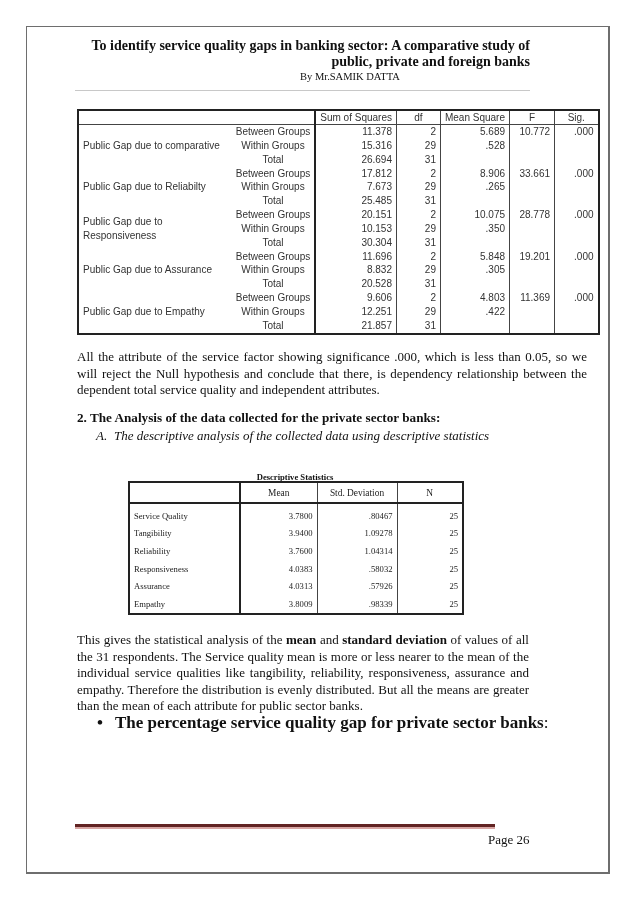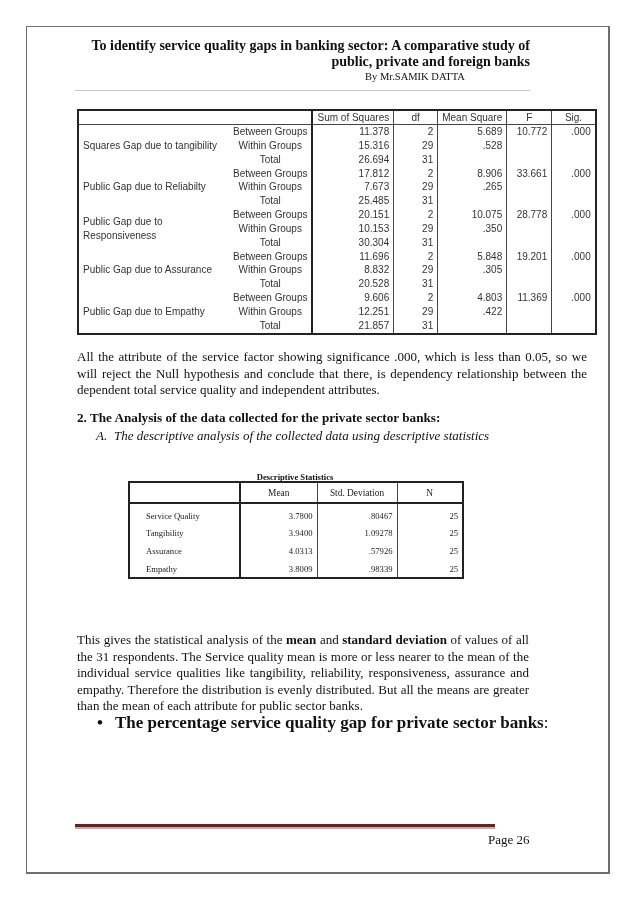--- a/index.html
+++ b/index.html
@@ -1,19 +1,19 @@
 <!DOCTYPE html>
 <html><head>
 <meta charset="utf-8">
 <style>
   html, body { margin: 0; padding: 0; background: #ffffff; }
   body { width: 638px; height: 903px; position: relative; overflow: hidden; font-family: "Liberation Serif", serif; color: #111; }
   .page { position: absolute; left: 26px; top: 26px; width: 584px; height: 848px; border: 1px solid #6e6e6e; border-right-width: 2px; border-bottom-width: 2px; box-sizing: border-box; background: #fff; }
   .hdr-title { position: absolute; left: 60px; top: 38px; width: 470px; text-align: right; font-size: 14px; font-weight: bold; line-height: 16px; }
-  .hdr-author { position: absolute; left: 300px; top: 70px; width: 230px; text-align: center; font-size: 10.5px; line-height: 14px; }
+  .hdr-author { position: absolute; left: 300px; top: 70px; width: 230px; text-align: left; font-size: 10.5px; line-height: 14px; }
   .hdr-rule { position: absolute; left: 75px; top: 90px; width: 455px; height: 1px; background: #c8c8c8; }
 
   
   table.anova { position: absolute; left: 77px; top: 109px; border-collapse: collapse; font-family: "Liberation Sans", sans-serif; font-size: 10px; color: #333; border-radius: 9px; }
   table.anova td, table.anova th { padding: 0 4px; height: 13.85px; line-height: 13.85px; white-space: nowrap; font-weight: normal; }
   table.anova { border: 2px solid #222; }
   table.anova th { border-bottom: 1px solid #444; text-align: center; height: 13px; line-height: 13px; }
   table.anova th.hd { border-left: 1px solid #444; }
   table.anova th.hd.first { border-left: 2px solid #222; }
   table.anova td.num { text-align: right; border-left: 1px solid #444; }
@@ -27,21 +27,21 @@
   .sec-h { position: absolute; left: 77px; top: 410px; font-size: 13.2px; font-weight: bold; line-height: 16px; }
   .sec-sub { position: absolute; left: 96px; top: 428px; font-size: 13px; line-height: 16px; font-style: italic; }
   .sec-sub .mk { display: inline-block; width: 18px; }
 
   .desc-title { position: absolute; left: 128px; top: 472px; width: 334px; text-align: center; font-size: 8.6px; font-weight: bold; line-height: 10px; }
   table.desc { position: absolute; left: 128px; top: 481px; border-collapse: collapse; border: 2px solid #222; font-family: "Liberation Serif", serif; font-size: 8.6px; color: #222; }
   table.desc th { font-weight: normal; text-align: center; height: 19px; border-bottom: 2px solid #222; border-left: 1px solid #444; padding: 0 4px; font-size: 9.4px; }
   table.desc th.first { border-left: none; }
   table.desc th.c-mean { border-left: 2px solid #222; }
   table.desc td { height: 17.6px; padding: 0 4px; white-space: nowrap; }
-  table.desc td.lbl { text-align: left; padding-left: 16px; }
+  table.desc td.lbl { text-align: left; padding-left: 4px; }
   table.desc td.num { text-align: right; border-left: 1px solid #444; }
   table.desc td.num.first { border-left: 2px solid #222; margin-left: 36px; }
   table.desc tr.r0 td { padding-top: 3px; }
   col.d1 { width: 111px; } col.d2 { width: 77px; } col.d3 { width: 80px; } col.d4 { width: 66px; }
 
   .p2 { top: 632px; width: 452px; }
   .bullet { position: absolute; left: 97px; top: 715px; font-size: 17px; line-height: 16px; font-weight: bold; }
   .bullet .dot { display: inline-block; width: 18px; font-weight: bold; }
   .bullet .colon { font-weight: normal; }
 
@@ -72,21 +72,21 @@
       <th colspan="2"></th>
       <th class="hd first">Sum of Squares</th>
       <th class="hd">df</th>
       <th class="hd">Mean Square</th>
       <th class="hd">F</th>
       <th class="hd">Sig.</th>
     </tr>
   </thead>
   <tbody id="anova-body">
       <tr>
-        <td class="lbl" rowspan="3">Squares Gap due to tangibility</td>
+        <td class="lbl" rowspan="3">Public Gap due to comparative</td>
         <td class="sub">Between Groups</td>
         <td class="num first">11.378</td>
         <td class="num">2</td>
         <td class="num">5.689</td>
         <td class="num">10.772</td>
         <td class="num">.000</td>
       </tr>
       <tr>
         <td class="sub">Within Groups</td>
         <td class="num first">15.316</td>
@@ -233,20 +233,32 @@
         <td class="num first">3.7800</td>
         <td class="num">.80467</td>
         <td class="num">25</td>
       </tr>
       <tr class="r1">
         <td class="lbl">Tangibility</td>
         <td class="num first">3.9400</td>
         <td class="num">1.09278</td>
         <td class="num">25</td>
       </tr>
+      <tr class="r2">
+        <td class="lbl">Reliability</td>
+        <td class="num first">3.7600</td>
+        <td class="num">1.04314</td>
+        <td class="num">25</td>
+      </tr>
+      <tr class="r3">
+        <td class="lbl">Responsiveness</td>
+        <td class="num first">4.0383</td>
+        <td class="num">.58032</td>
+        <td class="num">25</td>
+      </tr>
       <tr class="r4">
         <td class="lbl">Assurance</td>
         <td class="num first">4.0313</td>
         <td class="num">.57926</td>
         <td class="num">25</td>
       </tr>
       <tr class="r5">
         <td class="lbl">Empathy</td>
         <td class="num first">3.8009</td>
         <td class="num">.98339</td>

